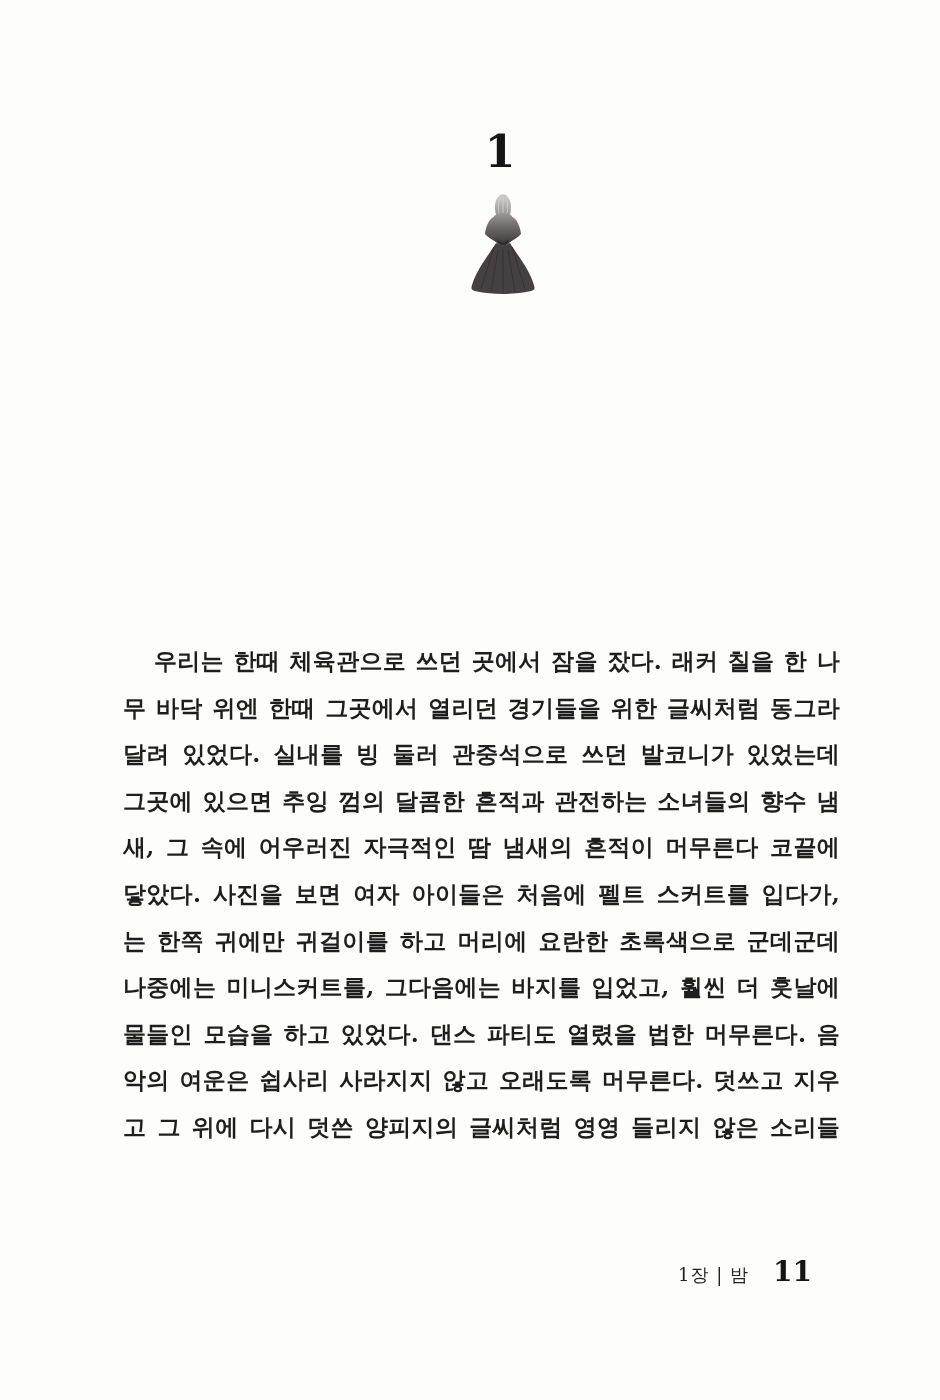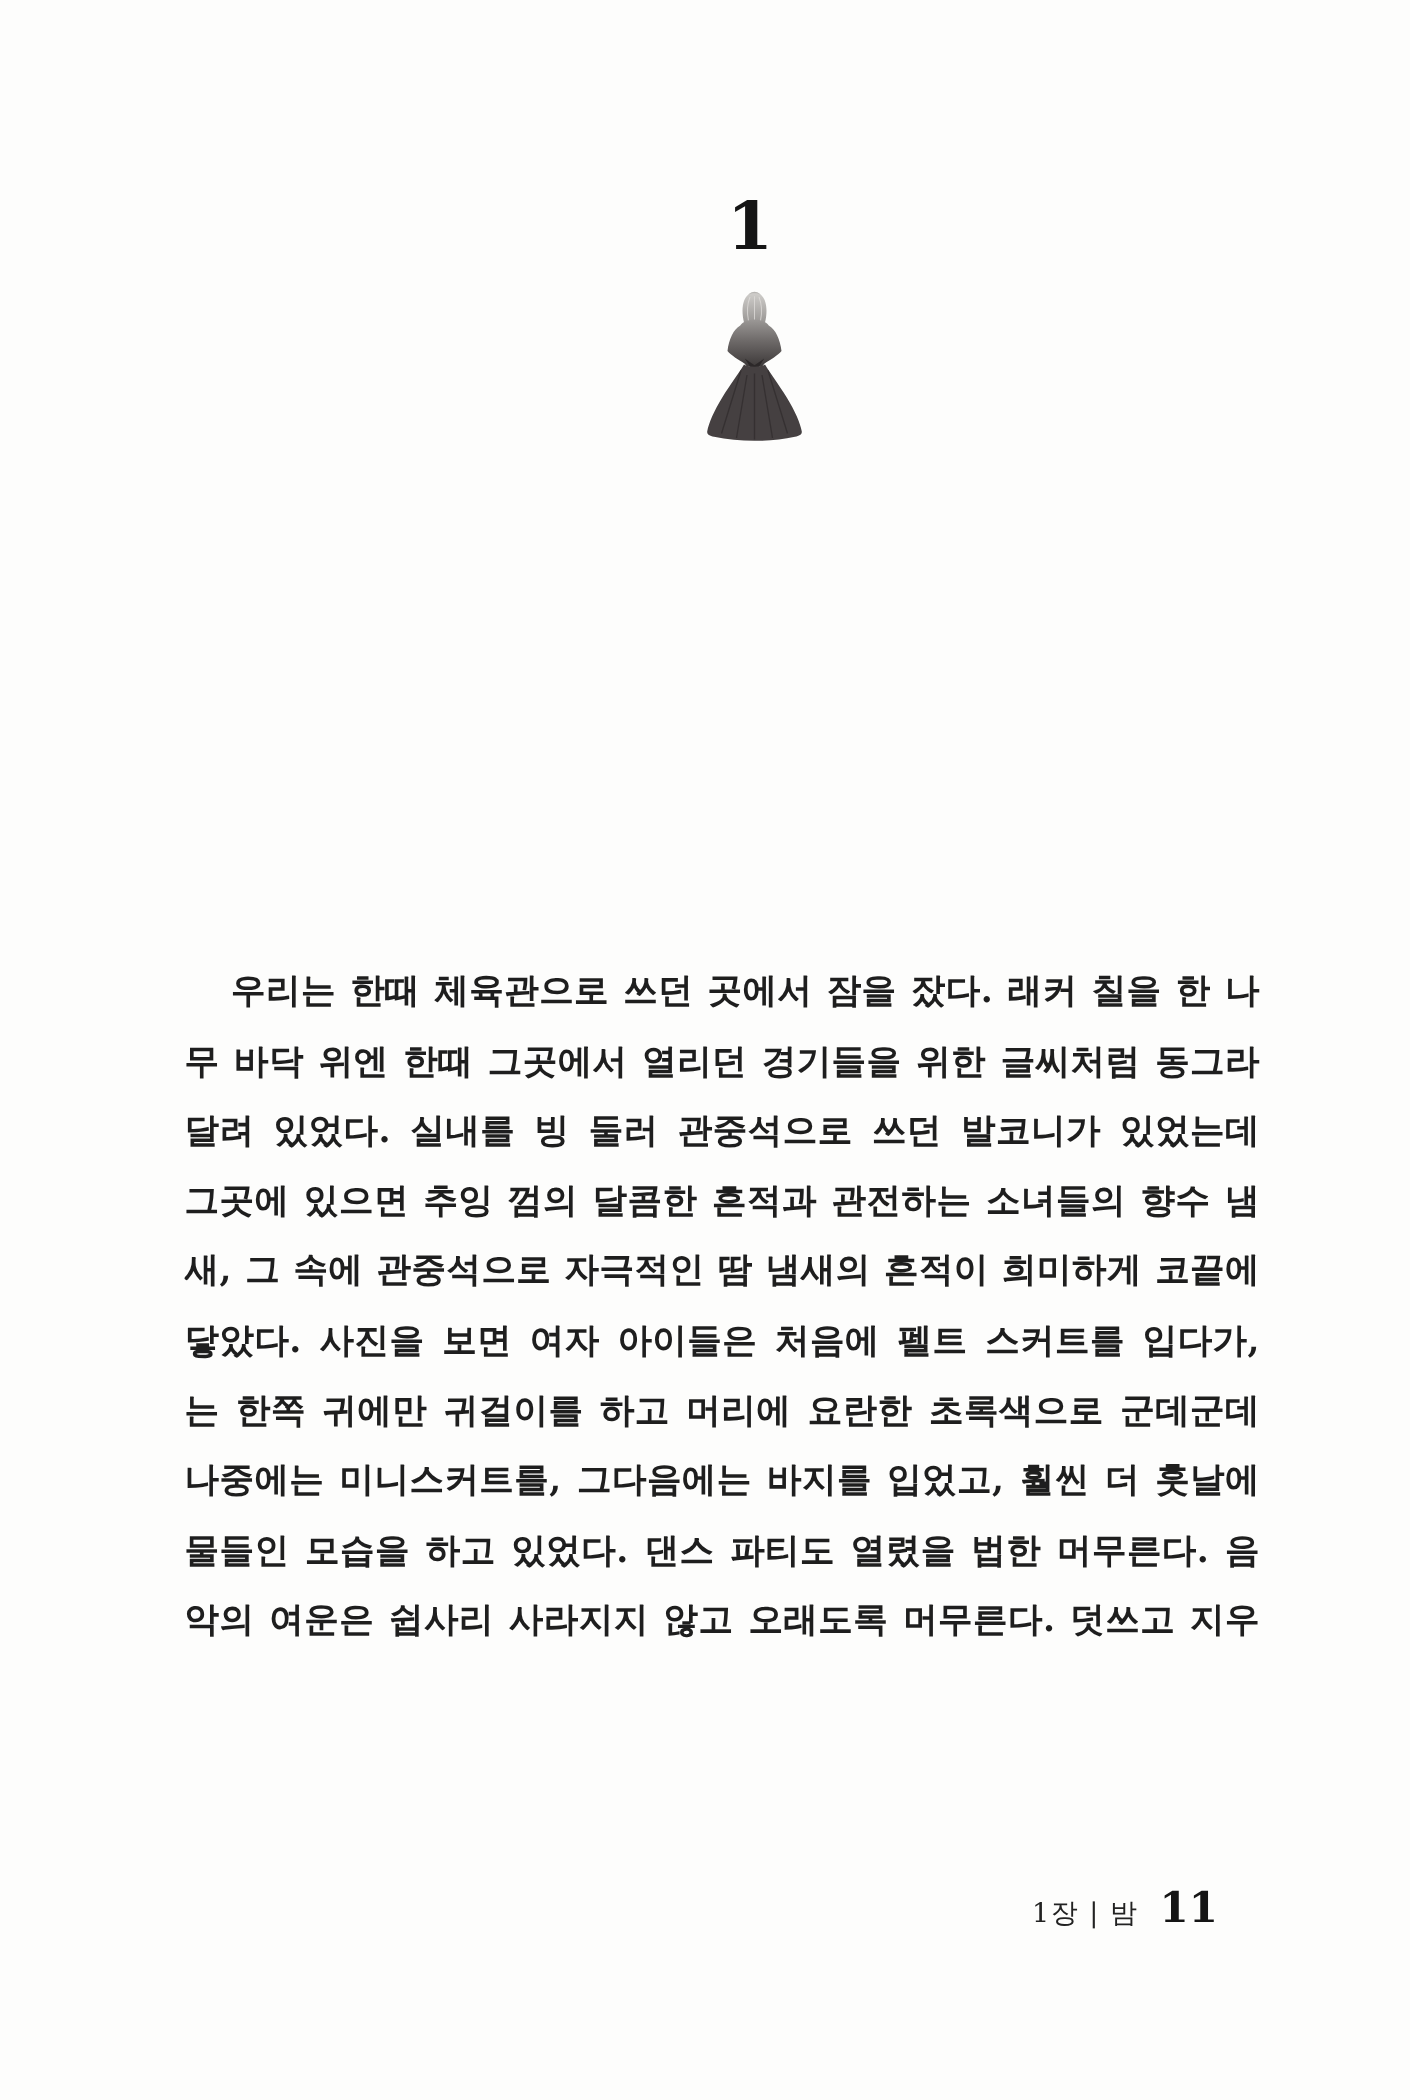--- a/index.html
+++ b/index.html
@@ -63,21 +63,21 @@
     text-indent: 31px;
   }
 
   
   .page-footer {
     position: absolute;
     top: 1255px;
     right: 128px;
     display: flex;
     align-items: baseline;
-    gap: 14px;
+    gap: 24px;
   }
   .footer-chapter {
     font-size: 18px;
     letter-spacing: 1px;
     color: #222222;
   }
   .footer-pagenum {
     font-size: 28px;
     font-weight: bold;
     color: #151515;
@@ -115,26 +115,27 @@
     <path d="M29,50 C25.5,56 20,63 14.5,72 C9,81 5.5,89 4.5,94.5 C4.2,96.5 6,97.5 9,98.2 C26,101.8 46,101.8 63,98.2 C66,97.5 67.8,96.5 67.5,94.5 C66.5,89 63,81 57.5,72 C52,63 46.5,56 43,50 C40.5,52 31.5,52 29,50 Z" fill="#454041"></path>
 
     <path d="M36,56 L36,100 M31,57 L24,99 M41,57 L48,99 M27,54 L14,96 M45,54 L58,96" stroke="#322e2f" stroke-width="0.9" fill="none" opacity="0.85"></path>
   </svg>
 
   <div class="body-text">
     <div class="body-line indent">우리는 한때 체육관으로 쓰던 곳에서 잠을 잤다. 래커 칠을 한 나</div>
     <div class="body-line">무 바닥 위엔 한때 그곳에서 열리던 경기들을 위한 글씨처럼 동그라</div>
     <div class="body-line">달려 있었다. 실내를 빙 둘러 관중석으로 쓰던 발코니가 있었는데</div>
     <div class="body-line">그곳에 있으면 추잉 껌의 달콤한 흔적과 관전하는 소녀들의 향수 냄</div>
-    <div class="body-line">새, 그 속에 관중석으로 자극적인 땀 냄새의 흔적이 희미하게 코끝에</div>
+    <div class="body-line">새, 그 속에 어우러진 자극적인 땀 냄새의 흔적이 머무른다 코끝에</div>
     <div class="body-line">닿았다. 사진을 보면 여자 아이들은 처음에 펠트 스커트를 입다가,</div>
     <div class="body-line">는 한쪽 귀에만 귀걸이를 하고 머리에 요란한 초록색으로 군데군데</div>
     <div class="body-line">나중에는 미니스커트를, 그다음에는 바지를 입었고, 훨씬 더 훗날에</div>
     <div class="body-line">물들인 모습을 하고 있었다. 댄스 파티도 열렸을 법한 머무른다. 음</div>
     <div class="body-line">악의 여운은 쉽사리 사라지지 않고 오래도록 머무른다. 덧쓰고 지우</div>
+    <div class="body-line">고 그 위에 다시 덧쓴 양피지의 글씨처럼 영영 들리지 않은 소리들</div>
   </div>
 
   <div class="page-footer">
     <span class="footer-chapter">1장 | 밤</span>
     <span class="footer-pagenum">11</span>
   </div>
 
 </div>
 
 </body></html>

